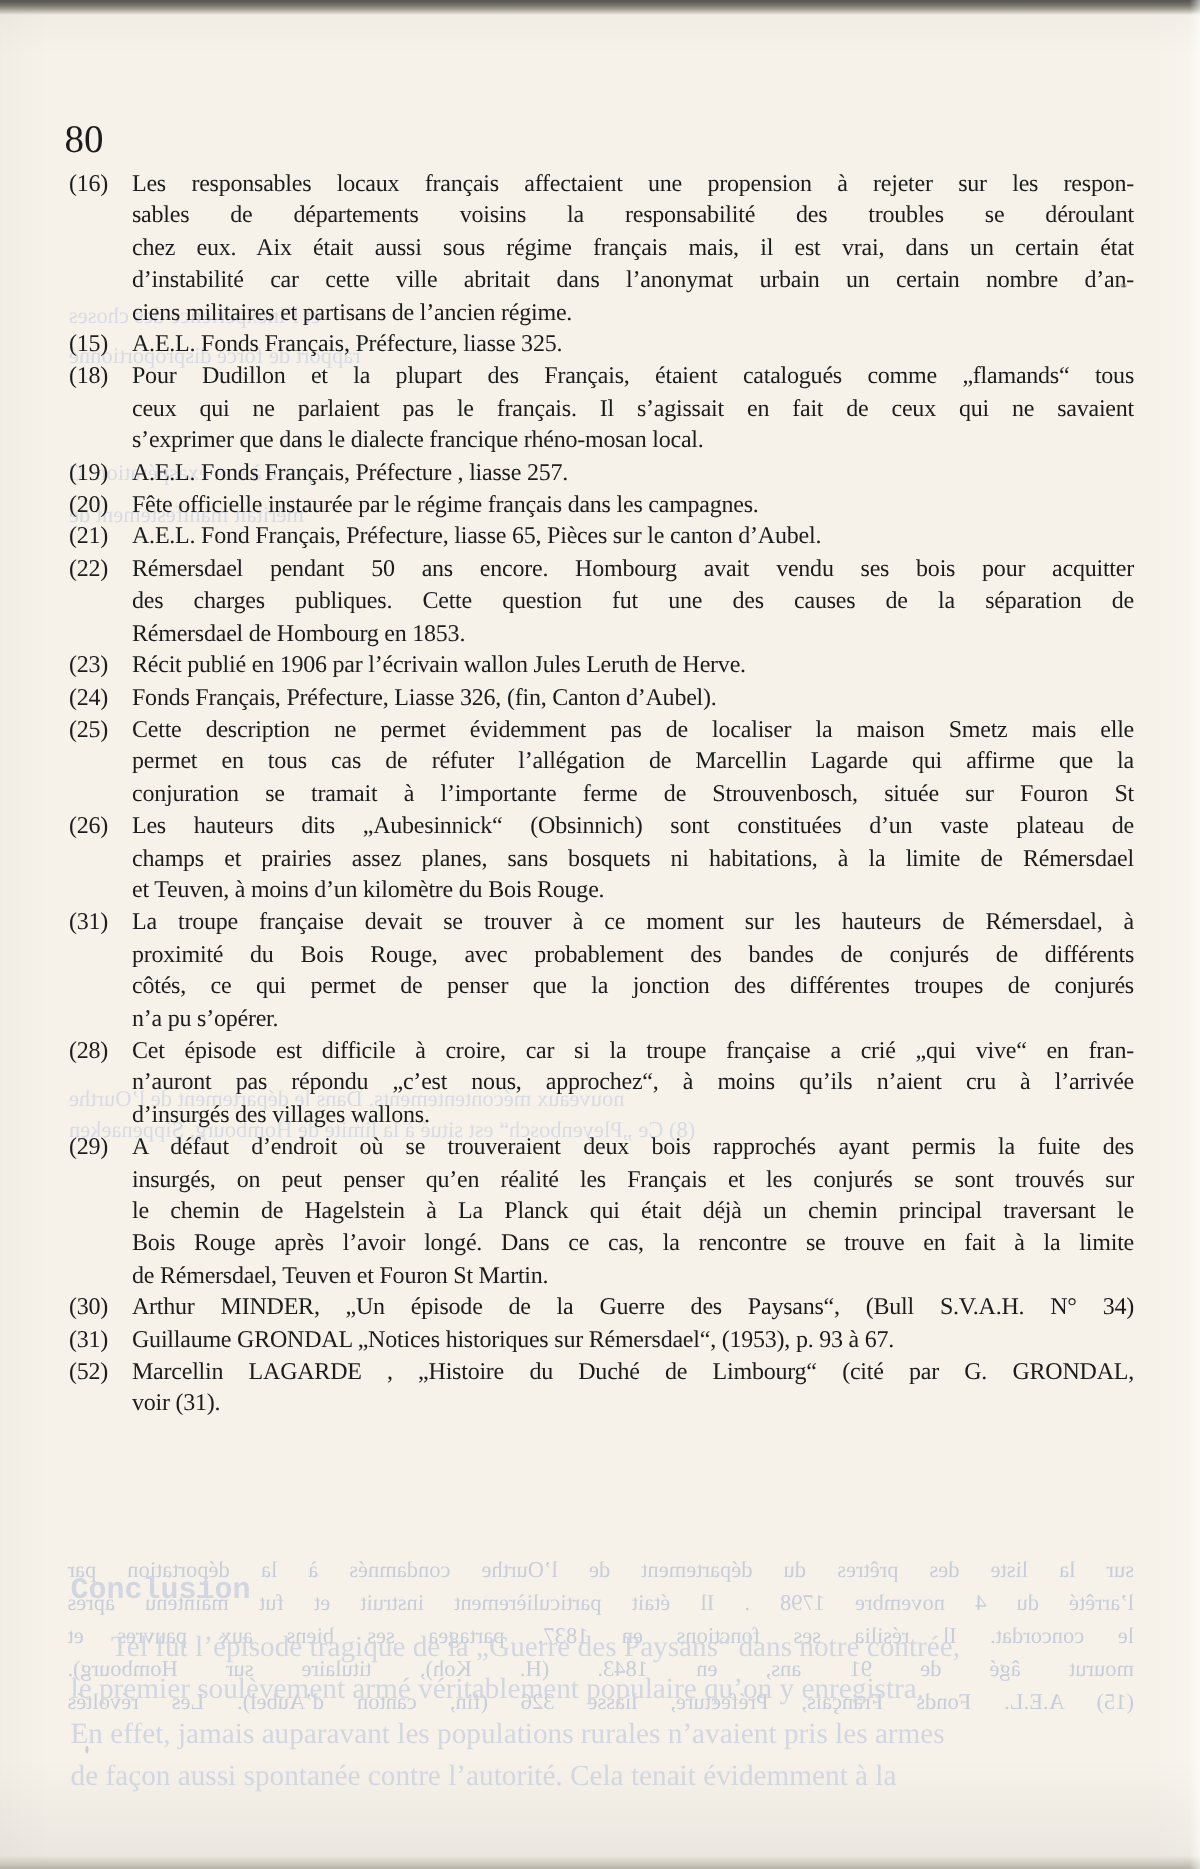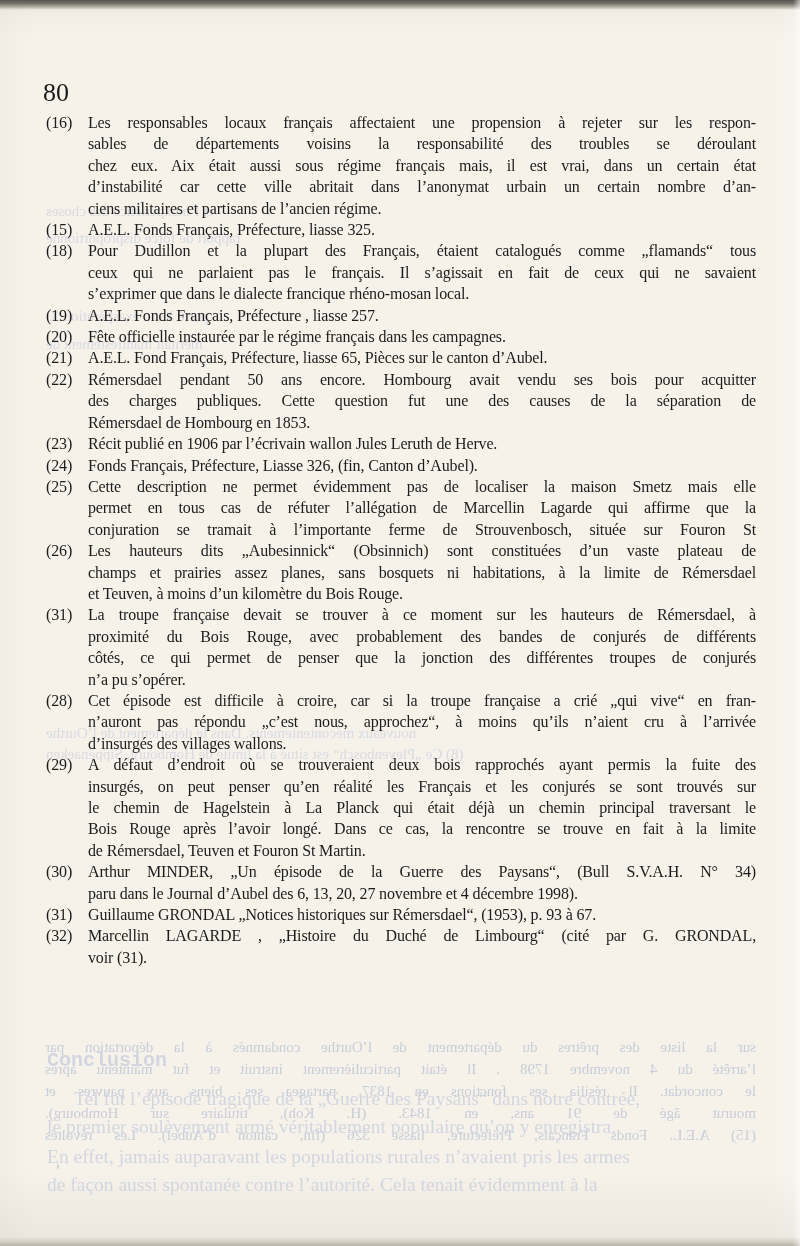--- a/index.html
+++ b/index.html
@@ -155,28 +155,27 @@
         <span class="num">(29)</span>
         <div class="line">A défaut d’endroit où se trouveraient deux bois rapprochés ayant permis la fuite des</div>
         <div class="line">insurgés, on peut penser qu’en réalité les Français et les conjurés se sont trouvés sur</div>
         <div class="line">le chemin de Hagelstein à La Planck qui était déjà un chemin principal traversant le</div>
         <div class="line">Bois Rouge après l’avoir longé. Dans ce cas, la rencontre se trouve en fait à la limite</div>
         <div class="line last">de Rémersdael, Teuven et Fouron St Martin.</div>
       </div>
       <div class="note">
         <span class="num">(30)</span>
         <div class="line">Arthur MINDER, „Un épisode de la Guerre des Paysans“, (Bull S.V.A.H. N° 34)</div>
-        <div class="line last">paru dans le Journal d’Aubel des 6, 13, 20, 27 novembre et 4 décembre 1998).</div>
       </div>
       <div class="note">
         <span class="num">(31)</span>
         <div class="line last">Guillaume GRONDAL „Notices historiques sur Rémersdael“, (1953), p. 93 à 67.</div>
       </div>
       <div class="note">
-        <span class="num">(32)</span>
+        <span class="num">(52)</span>
         <div class="line">Marcellin LAGARDE , „Histoire du Duché de Limbourg“ (cité par G. GRONDAL,</div>
         <div class="line last">voir (31).</div>
       </div>
     </div>
   <div class="edge-top"></div>
   <div class="edge-bottom"></div>
   <div class="edge-right"></div>
   <div class="speck speck-a"></div>
   <div class="speck speck-b"></div>
 </div>

